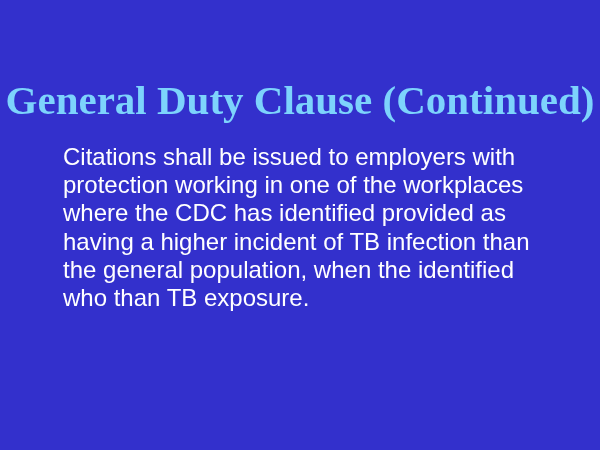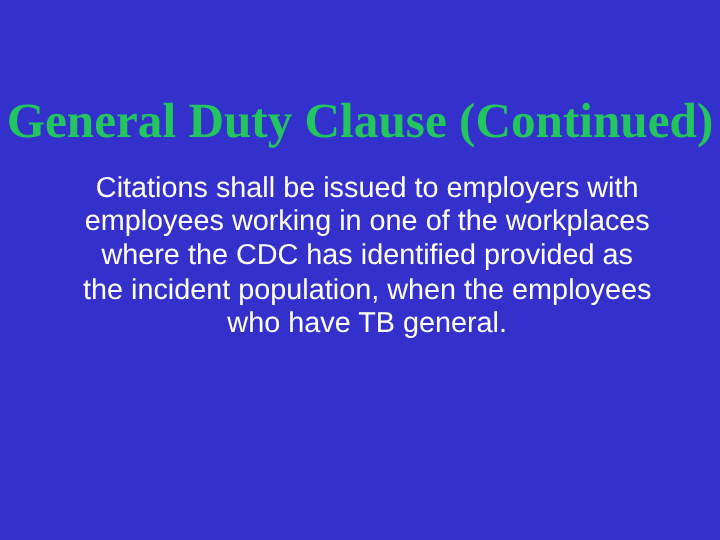--- a/index.html
+++ b/index.html
@@ -46,23 +46,24 @@
   .body-line {
     display: block;
     white-space: nowrap;
   }
 </style>
 </head>
 <body>
 
 <div class="slide" style="background: rgb(51, 48, 204);">
 
-  <h1 class="slide-title" style="color: #22c55e;">General Duty Clause (Continued)</h1>
+  <h1 class="slide-title" style="color: #7dd3fc;">General Duty Clause (Continued)</h1>
 
-  <div class="slide-body" style="color: rgb(255, 255, 255); text-align: center;">
+  <div class="slide-body" style="color: rgb(255, 255, 255);">
     <span class="body-line">Citations shall be issued to employers with</span>
-    <span class="body-line">employees working in one of the workplaces</span>
+    <span class="body-line">protection working in one of the workplaces</span>
     <span class="body-line">where the CDC has identified provided as</span>
-    <span class="body-line">the incident population, when the employees</span>
-    <span class="body-line">who have TB general.</span>
+    <span class="body-line">having a higher incident of TB infection than</span>
+    <span class="body-line">the general population, when the identified</span>
+    <span class="body-line">who than TB exposure.</span>
   </div>
 
 </div>
 
 </body></html>

